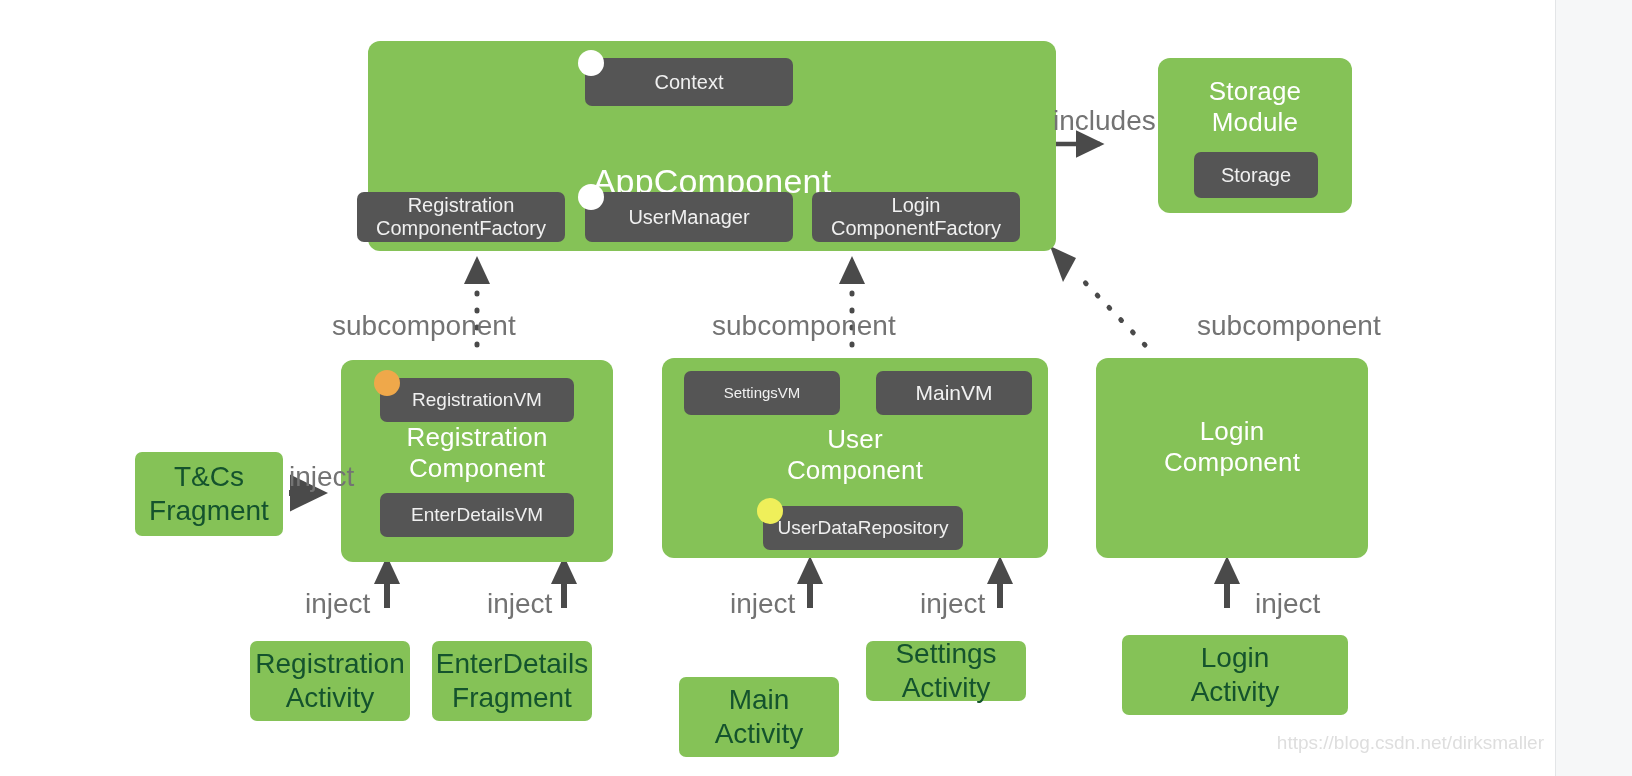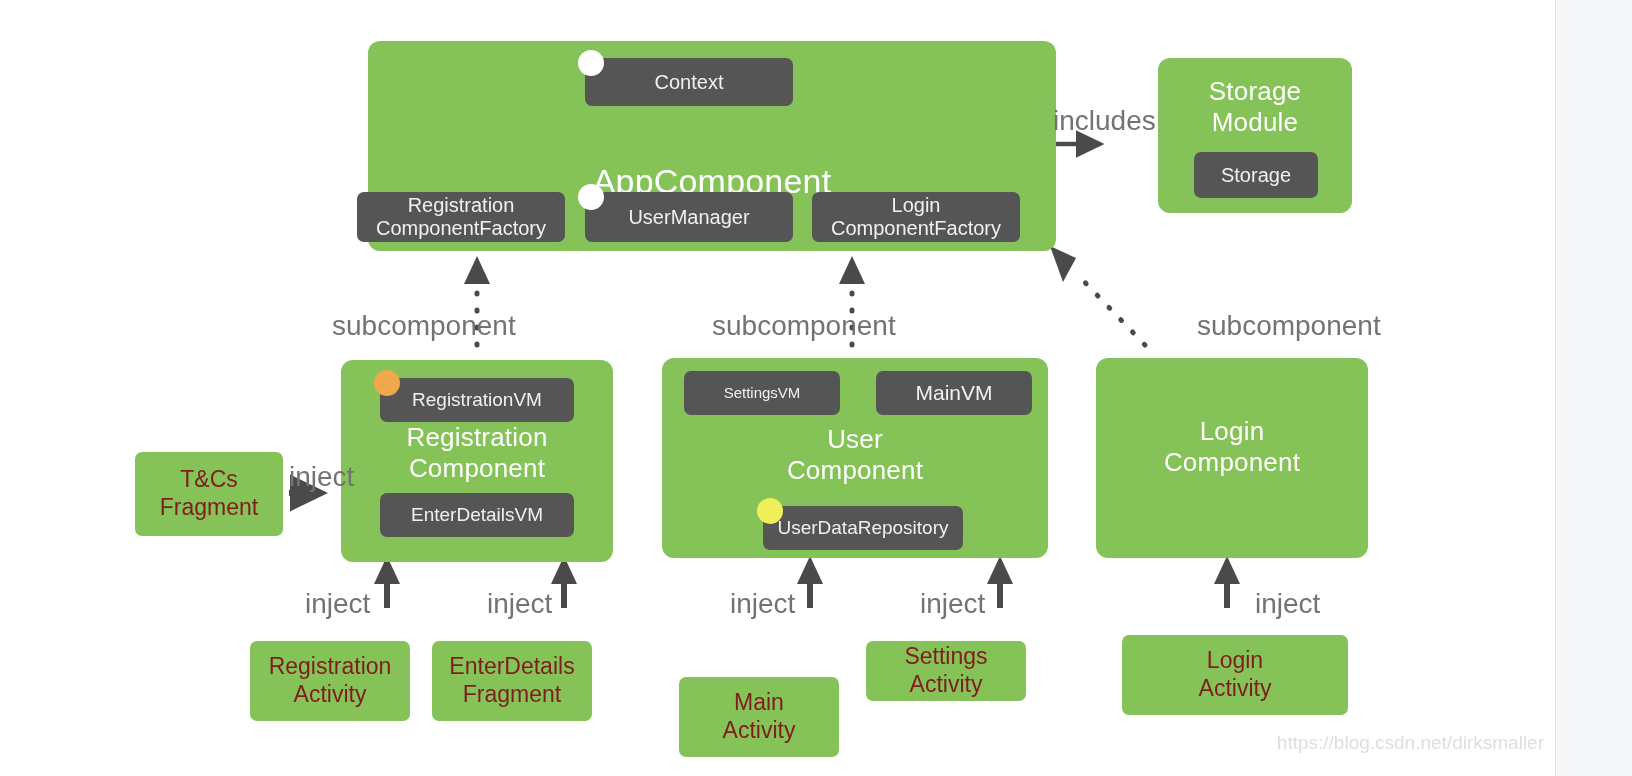--- a/index.html
+++ b/index.html
@@ -69,28 +69,28 @@
     position: absolute;
     border-radius: 50%;
     z-index: 6;
   }
 
   
   .leafbox {
     position: absolute;
     background: #85c257;
     border-radius: 7px;
-    color: #7f1d1d;
+    color: #14532d;
     display: flex;
     align-items: center;
     justify-content: center;
     text-align: center;
     white-space: pre-line;
     line-height: 1.2;
-    font-size: 23px;
+    font-size: 28px;
     box-sizing: border-box;
   }
 
   
   .edge-label {
     position: absolute;
     color: #737373;
     font-size: 28px;
     white-space: nowrap;
   }

